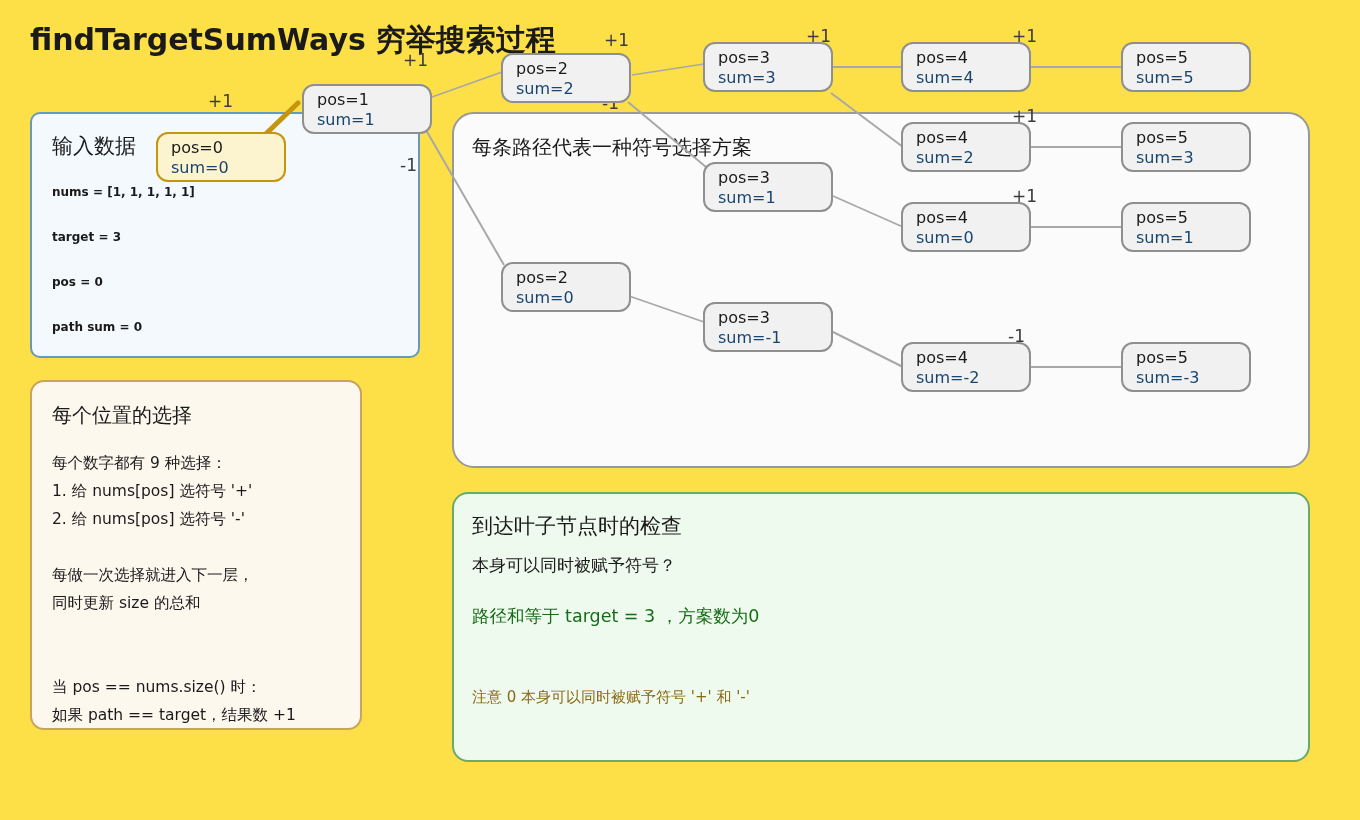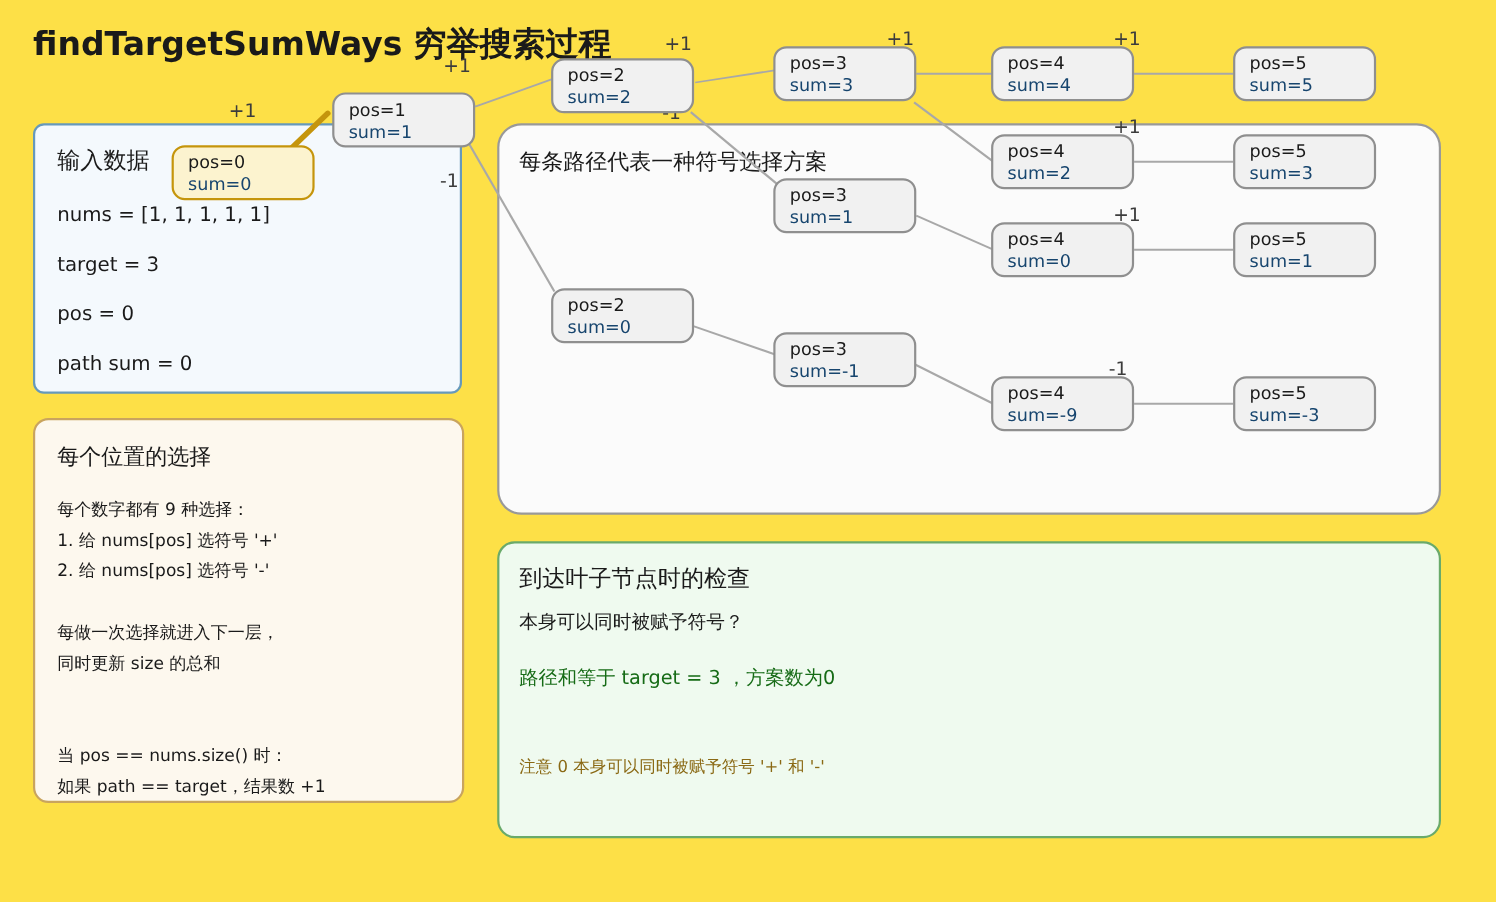--- a/index.html
+++ b/index.html
@@ -9,22 +9,22 @@
   }
   .abs{position:absolute;}
   
   #page-title{left:30px;top:20px;font-size:30px;font-weight:bold;white-space:nowrap;z-index:1;}
   #page-title .suffix{margin-left:10px;}
   #page-subtitle{left:30px;top:66px;font-size:22px;color:#1c4f7e;white-space:nowrap;z-index:1;}
   
   .panel{position:absolute;box-sizing:border-box;z-index:1;}
   #input-box{left:30px;top:112px;width:390px;height:246px;background:#f4f9fd;border:2px solid #6699bb;border-radius:10px;}
   #input-box .heading{left:20px;top:18px;font-size:21px;}
-  #input-box .line{left:20px;font-size:18px;white-space:nowrap;}
-  #choice-box{left:30px;top:380px;width:392px;height:350px;background:#fdf8ee;border:2px solid #c9a45e;border-radius:14px;}
+  #input-box .line{left:20px;font-size:12px;white-space:nowrap;font-weight:bold;}
+  #choice-box{left:30px;top:380px;width:332px;height:350px;background:#fdf8ee;border:2px solid #c9a45e;border-radius:14px;}
   #choice-box .heading{left:20px;top:20px;font-size:20px;}
   #choice-box .line{left:20px;font-size:15.5px;white-space:nowrap;}
   #tree-box{left:452px;top:112px;width:858px;height:356px;background:#fbfbfb;border:2px solid #999999;border-radius:22px;}
   #tree-box .heading{left:18px;top:20px;font-size:20px;white-space:nowrap;}
   #result-box{left:452px;top:492px;width:858px;height:270px;background:#effaef;border:2px solid #6aaa6a;border-radius:16px;}
   #result-box .heading{left:18px;top:18px;font-size:21px;}
   #result-box .check{left:18px;top:60px;font-size:17px;}
   #result-box .result{left:18px;top:110px;font-size:17.5px;color:#166b16;white-space:nowrap;}
   #result-box .note{left:18px;top:194px;font-size:15px;color:#8a6914;white-space:nowrap;}
   
@@ -141,21 +141,21 @@
       <div class="node" style="left: 901px; top: 122px;">
         <div>pos=4</div>
         <div class="sum">sum=2</div>
       </div>
       <div class="node" style="left: 901px; top: 202px;">
         <div>pos=4</div>
         <div class="sum">sum=0</div>
       </div>
       <div class="node" style="left: 901px; top: 342px;">
         <div>pos=4</div>
-        <div class="sum">sum=-9</div>
+        <div class="sum">sum=-2</div>
       </div>
       <div class="node" style="left: 1121px; top: 42px;">
         <div>pos=5</div>
         <div class="sum">sum=5</div>
       </div>
       <div class="node" style="left: 1121px; top: 122px;">
         <div>pos=5</div>
         <div class="sum">sum=3</div>
       </div>
       <div class="node" style="left: 1121px; top: 202px;">

